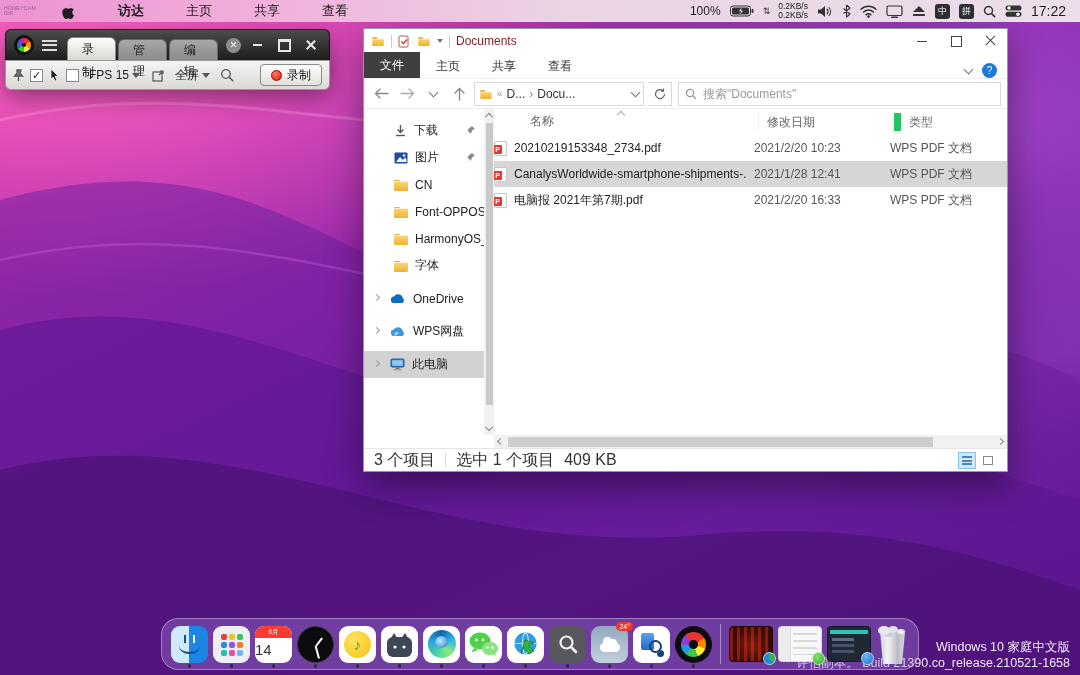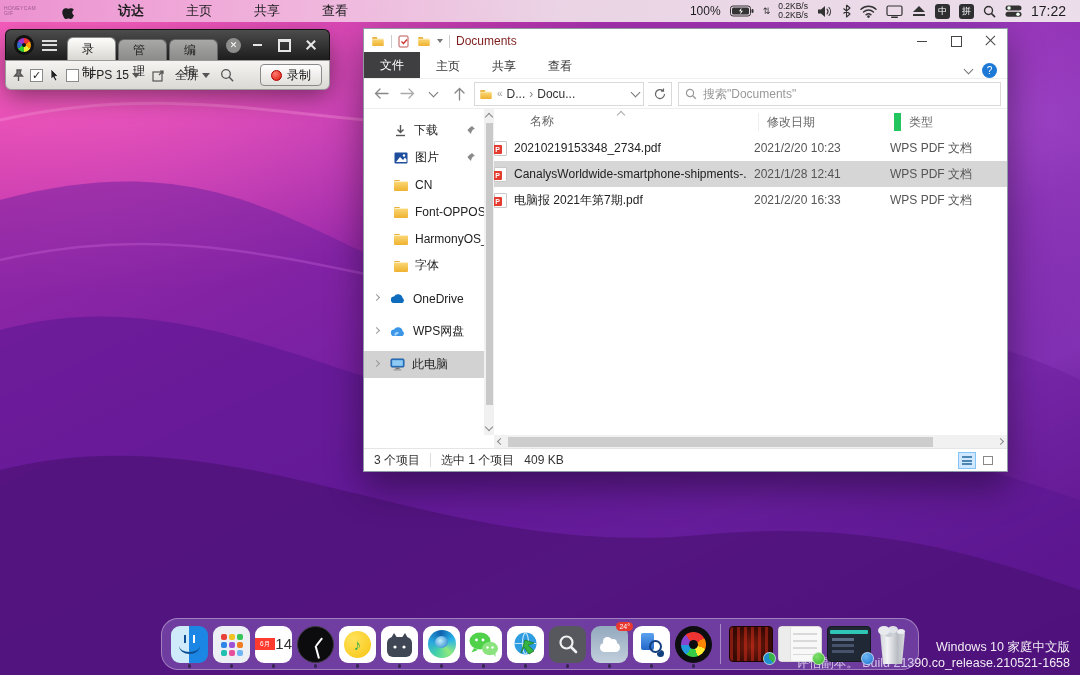--- a/index.html
+++ b/index.html
@@ -103,21 +103,21 @@
   .frow.sel{background:#d6d6d6}
   .frow .fname{width:252px;display:flex;align-items:center;gap:7px;overflow:hidden;white-space:nowrap}
   .frow .fdate{width:136px;color:#555;padding-left:8px}
   .frow .ftype{flex:1;color:#555;padding-left:8px}
   .pdfic{width:13px;height:15px;background:#fff;border:1px solid #c9c9c9;border-radius:1px;position:relative;flex:none}
   .pdfic span{position:absolute;left:-2px;bottom:1px;width:9px;height:9px;background:#e33b30;color:#fff;font-size:7px;font-weight:bold;display:flex;align-items:center;justify-content:center;border-radius:1px}
   .hscroll{position:absolute;left:130px;right:0;bottom:23px;height:13px;background:#f1f1f1;display:flex;align-items:center}
   .hs-thumb{position:absolute;left:14px;right:74px;top:1.5px;bottom:1.5px;background:#cdcdcd}
   .hs-l{position:absolute;left:4px;top:4px;width:5px;height:5px;border-left:1.3px solid #888;border-bottom:1.3px solid #888;transform:rotate(45deg)}
   .hs-r{position:absolute;right:4px;top:4px;width:5px;height:5px;border-right:1.3px solid #888;border-top:1.3px solid #888;transform:rotate(45deg)}
-  .ex-status{position:absolute;left:0;right:0;bottom:0;height:23px;border-top:1px solid #e5e5e5;display:flex;align-items:center;padding:0 10px;gap:10px;color:#333;font-size:12px;background:#fff}
+  .ex-status{position:absolute;left:0;right:0;bottom:0;height:23px;border-top:1px solid #e5e5e5;display:flex;align-items:center;padding:0 10px;gap:10px;color:#333;font-size:16px;background:#fff}
   .st-sep{width:1px;height:14px;background:#ddd}
   .viewbtns{margin-left:auto;display:flex;gap:3px}
   .vb{width:18px;height:17px;display:flex;align-items:center;justify-content:center;border:1px solid transparent}
   .vb.on{background:#cfe8ff;border-color:#84c3f5}
   .vb-list{width:10px;height:9px;border-top:2px solid #4d86b3;border-bottom:2px solid #4d86b3;position:relative}
   .vb-list::before{content:"";position:absolute;left:0;right:0;top:2.5px;height:2px;background:#4d86b3}
   .vb-thumb{width:10px;height:9px;border:1.4px solid #888}
 
   
   .foldr{width:14px;height:11px;position:relative;flex:none;margin-top:1px}
@@ -130,21 +130,21 @@
     padding:6px 9px;background:rgba(160,130,215,.38);border:1px solid rgba(255,255,255,.35);border-radius:17px;z-index:60}
   .dkw{position:relative;display:flex;justify-content:center}
   .dkw .dot{position:absolute;bottom:-5px;width:3.5px;height:3.5px;border-radius:50%;background:#2b2140;opacity:.85}
   .dk{width:37px;height:37px;border-radius:9px;position:relative;flex:none;overflow:hidden}
   .dk-finder{background:linear-gradient(90deg,#cfeafb 0 50%,#1b86e3 50% 100%)}
   .dk-finder::before{content:"";position:absolute;left:13px;top:9px;width:2.4px;height:8px;background:#0a4f93;box-shadow:9px 0 0 #fff}
   .dk-finder::after{content:"";position:absolute;left:8px;top:12px;width:21px;height:14px;border-bottom:2.4px solid #0a4f93;border-radius:50%}
   .dk-launch{background:#eceff3}
   .dk-launch::before{content:"";position:absolute;left:8px;top:8px;width:6px;height:6px;border-radius:2px;background:#e7413a;
     box-shadow:8px 0 0 #f2c220,16px 0 0 #35c559,0 8px 0 #2f86e8,8px 8px 0 #9b51d8,16px 8px 0 #ef7e22,0 16px 0 #1fc0b0,8px 16px 0 #e84f9a,16px 16px 0 #6fb5f5}
-  .dk-cal{background:#fff;display:flex;flex-direction:row;align-items:center}
+  .dk-cal{background:#fff;display:flex;flex-direction:column;align-items:flex-start}
   .cal-top{width:100%;height:12px;background:#ff3b30;color:#fff;font-size:6.5px;text-align:center;line-height:12px}
   .cal-day{font-size:15px;color:#333;line-height:24px}
   .dk-clock{border-radius:50%;background:#0c0c0e;border:1.5px solid #3a3a3e}
   .dk-clock::before{content:"";position:absolute;left:17px;top:9px;width:2px;height:10px;background:#fff;transform-origin:bottom;transform:rotate(38deg)}
   .dk-clock::after{content:"";position:absolute;left:17px;top:6px;width:1.6px;height:13px;background:#fff;transform-origin:bottom;transform:rotate(165deg)}
   .dk-qq{background:#fff;display:flex;align-items:center;justify-content:center}
   .qq-c{width:27px;height:27px;border-radius:50%;background:radial-gradient(circle at 35% 30%,#ffe25c,#f7c511);display:flex;align-items:center;justify-content:center;color:#2fae4e;font-size:15px;font-weight:bold}
   .dk-white{background:#fff;display:flex;align-items:center;justify-content:center}
   .edge-c{width:28px;height:28px;border-radius:50%;background:conic-gradient(from 210deg,#46d3a6,#2aa7de,#0e62ae,#2bb3e8,#8fe97d,#46d3a6);position:relative}
   .edge-c::after{content:"";position:absolute;left:7px;top:6px;width:13px;height:12px;border-radius:50%;background:radial-gradient(circle at 40% 40%,#bfeffc,#1876c8)}

